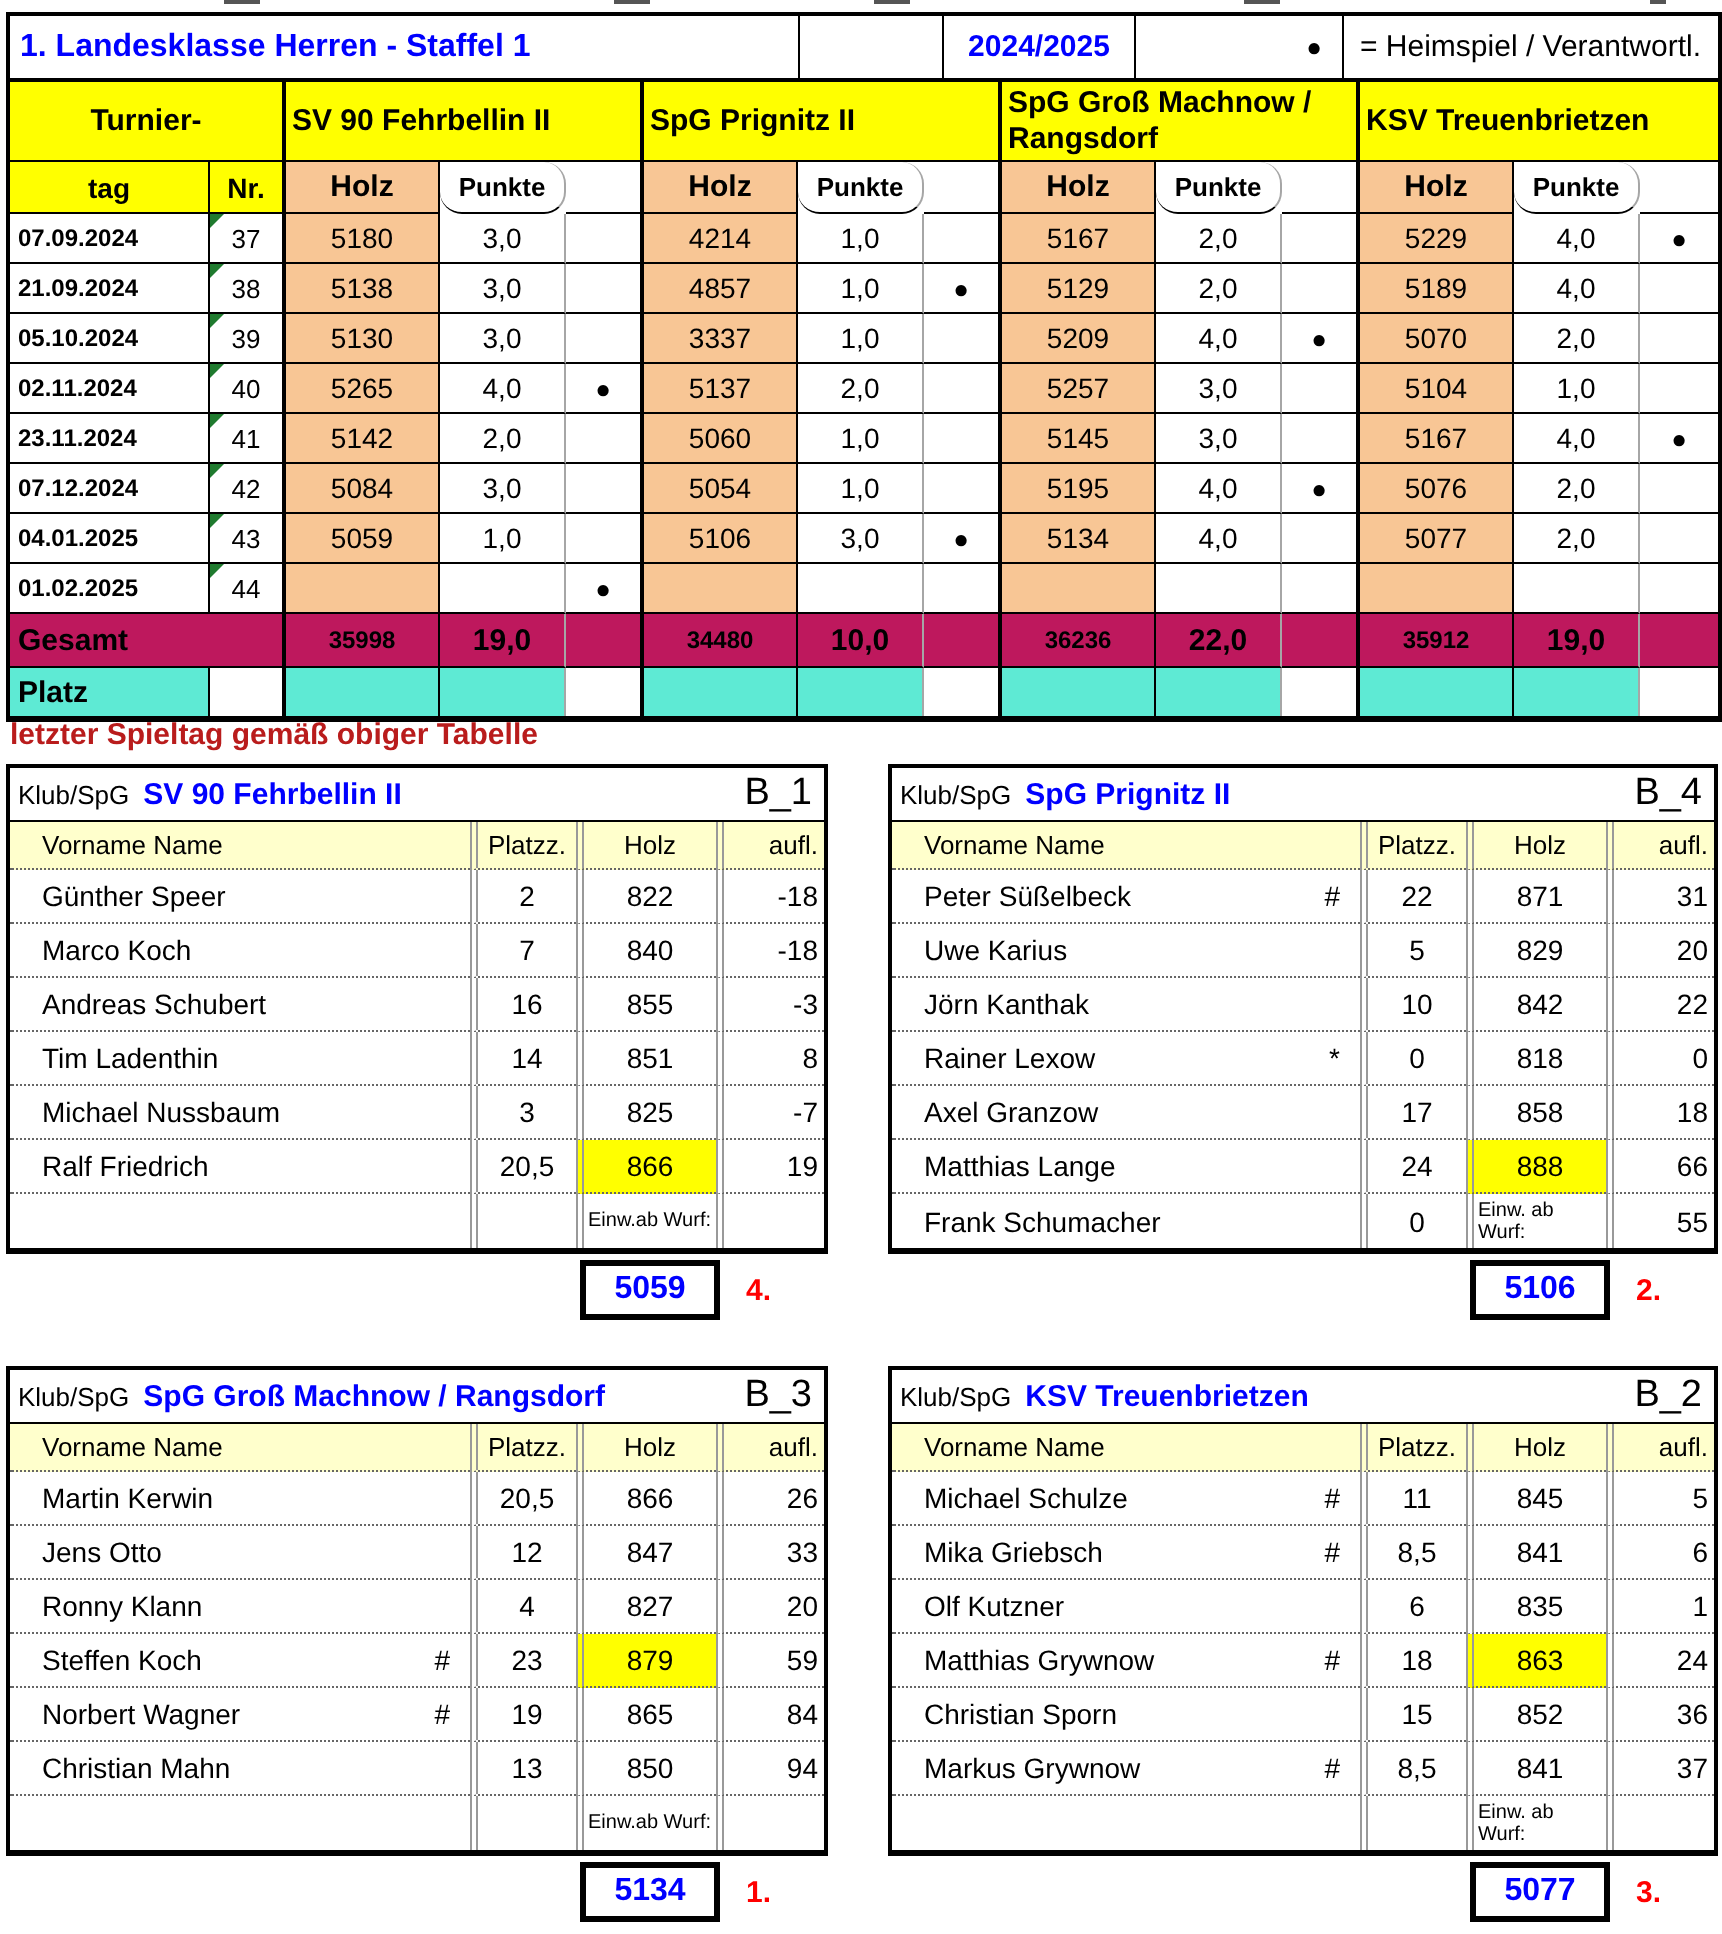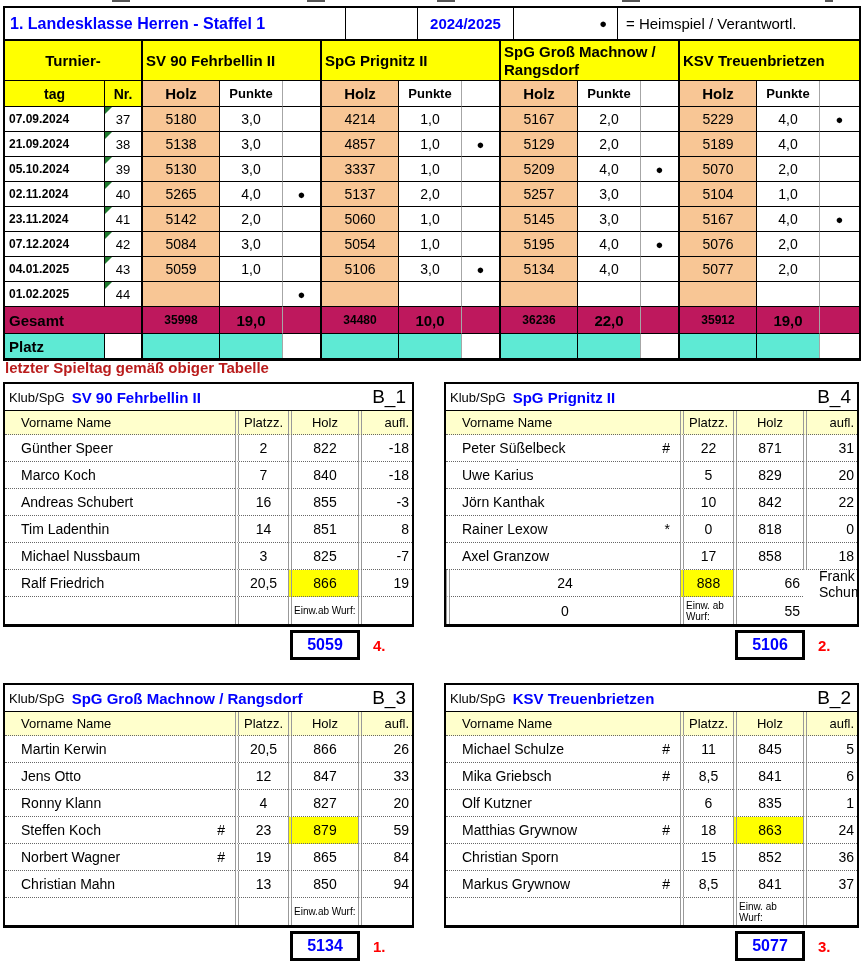--- a/index.html
+++ b/index.html
@@ -6,42 +6,42 @@
   #page{position:relative;width:861px;height:967px;background:#fff;overflow:hidden;
         font-family:"Liberation Sans","DejaVu Sans",sans-serif;color:#000;}
   .tick{position:absolute;top:0;height:2px;background:#555;}
 
   
   #main-table{position:absolute;left:3px;top:6px;width:858px;box-sizing:border-box;
               border:2px solid #000;border-bottom-width:3px;background:#fff;}
   .trow{display:flex;height:31px;border-bottom:2px solid #000;}
   .trow>div{box-sizing:border-box;border-right:1px solid #000;display:flex;align-items:center;overflow:hidden;}
   .trow>div:last-child{border-right:none;}
-  .t-title{width:341px;padding-left:5px;color:#0000FF;font-weight:bold;font-size:16px;}
+  .t-title{width:395px;padding-left:5px;color:#0000FF;font-weight:bold;font-size:16px;}
   .t-gap{width:72px;}
   .t-season{width:96px;justify-content:center;color:#0000FF;font-weight:bold;font-size:15px;}
   .t-dot{width:104px;justify-content:flex-end;padding-right:10px;font-size:13px;}
   .t-legend{flex:1;padding-left:8px;font-size:15px;}
 
   #main-grid{display:grid;
     grid-template-columns:100px 38px 77px 63px 39px 77px 63px 39px 77px 63px 39px 77px 63px 39px;
     grid-template-rows:40px 26px repeat(8,25px) 27px 24px;}
   .c{box-sizing:border-box;display:flex;align-items:center;justify-content:center;
      border-right:1px solid #000;border-bottom:1px solid #000;overflow:hidden;font-size:14px;}
   .left{justify-content:flex-start;padding-left:4px;}
   .r-lt{border-right-color:#a6a6a6;}
   .r-thk{border-right-width:2px;}
   .r-last{border-right:none;}
   .no-bb{border-bottom:none;}
   .sp2{grid-column:span 2;}
   .sp3{grid-column:span 3;}
   .bg-y{background:#FFFF00;} .bg-o{background:#F8C695;}
   .bg-py{background:#be185d;} .bg-bl{background:#5eead4;}
   .bold{font-weight:bold;}
-  .fs12{font-size:12px;} .fs13{font-size:13px;} .fs14{font-size:14px;} .fs15{font-size:15px;}
+  .fs12{font-size:12px;} .fs13{font-size:13px;border-radius:11px;} .fs14{font-size:14px;} .fs15{font-size:15px;}
   .team-name{font-weight:bold;font-size:15px;justify-content:flex-start;padding-left:3px;line-height:18px;}
   .date-c{font-size:12px;font-weight:bold;justify-content:flex-start;padding-left:4px;}
   .nr-c{position:relative;font-size:13px;}
   .tri{position:absolute;top:0;left:0;width:0;height:0;
        border-top:7px solid #1f7a2e;border-right:7px solid transparent;}
   .dot-c{font-size:13px;}
 
   
   #section-heading{margin:0;position:absolute;left:5px;top:359px;
                    color:#b91c1c;font-weight:bold;font-size:15px;}
@@ -366,20 +366,23 @@
             </div>
             <div class="pc center vsep">0</div>
             <div class="pc center vsep">818</div>
             <div class="pc aufl-c vsep">0</div>
             <div class="pc name-c">
               <span>Axel Granzow</span>
             </div>
             <div class="pc center vsep">17</div>
             <div class="pc center vsep">858</div>
             <div class="pc aufl-c vsep">18</div>
+            <div class="pc name-c">
+              <span>Matthias Lange</span>
+            </div>
             <div class="pc center vsep">24</div>
             <div class="pc center vsep hl">888</div>
             <div class="pc aufl-c vsep">66</div>
             <div class="pc name-c last">
               <span>Frank Schumacher</span>
             </div>
             <div class="pc center vsep last">0</div>
             <div class="pc vsep last">
               <span class="einw">Einw. ab Wurf:</span>
             </div>

